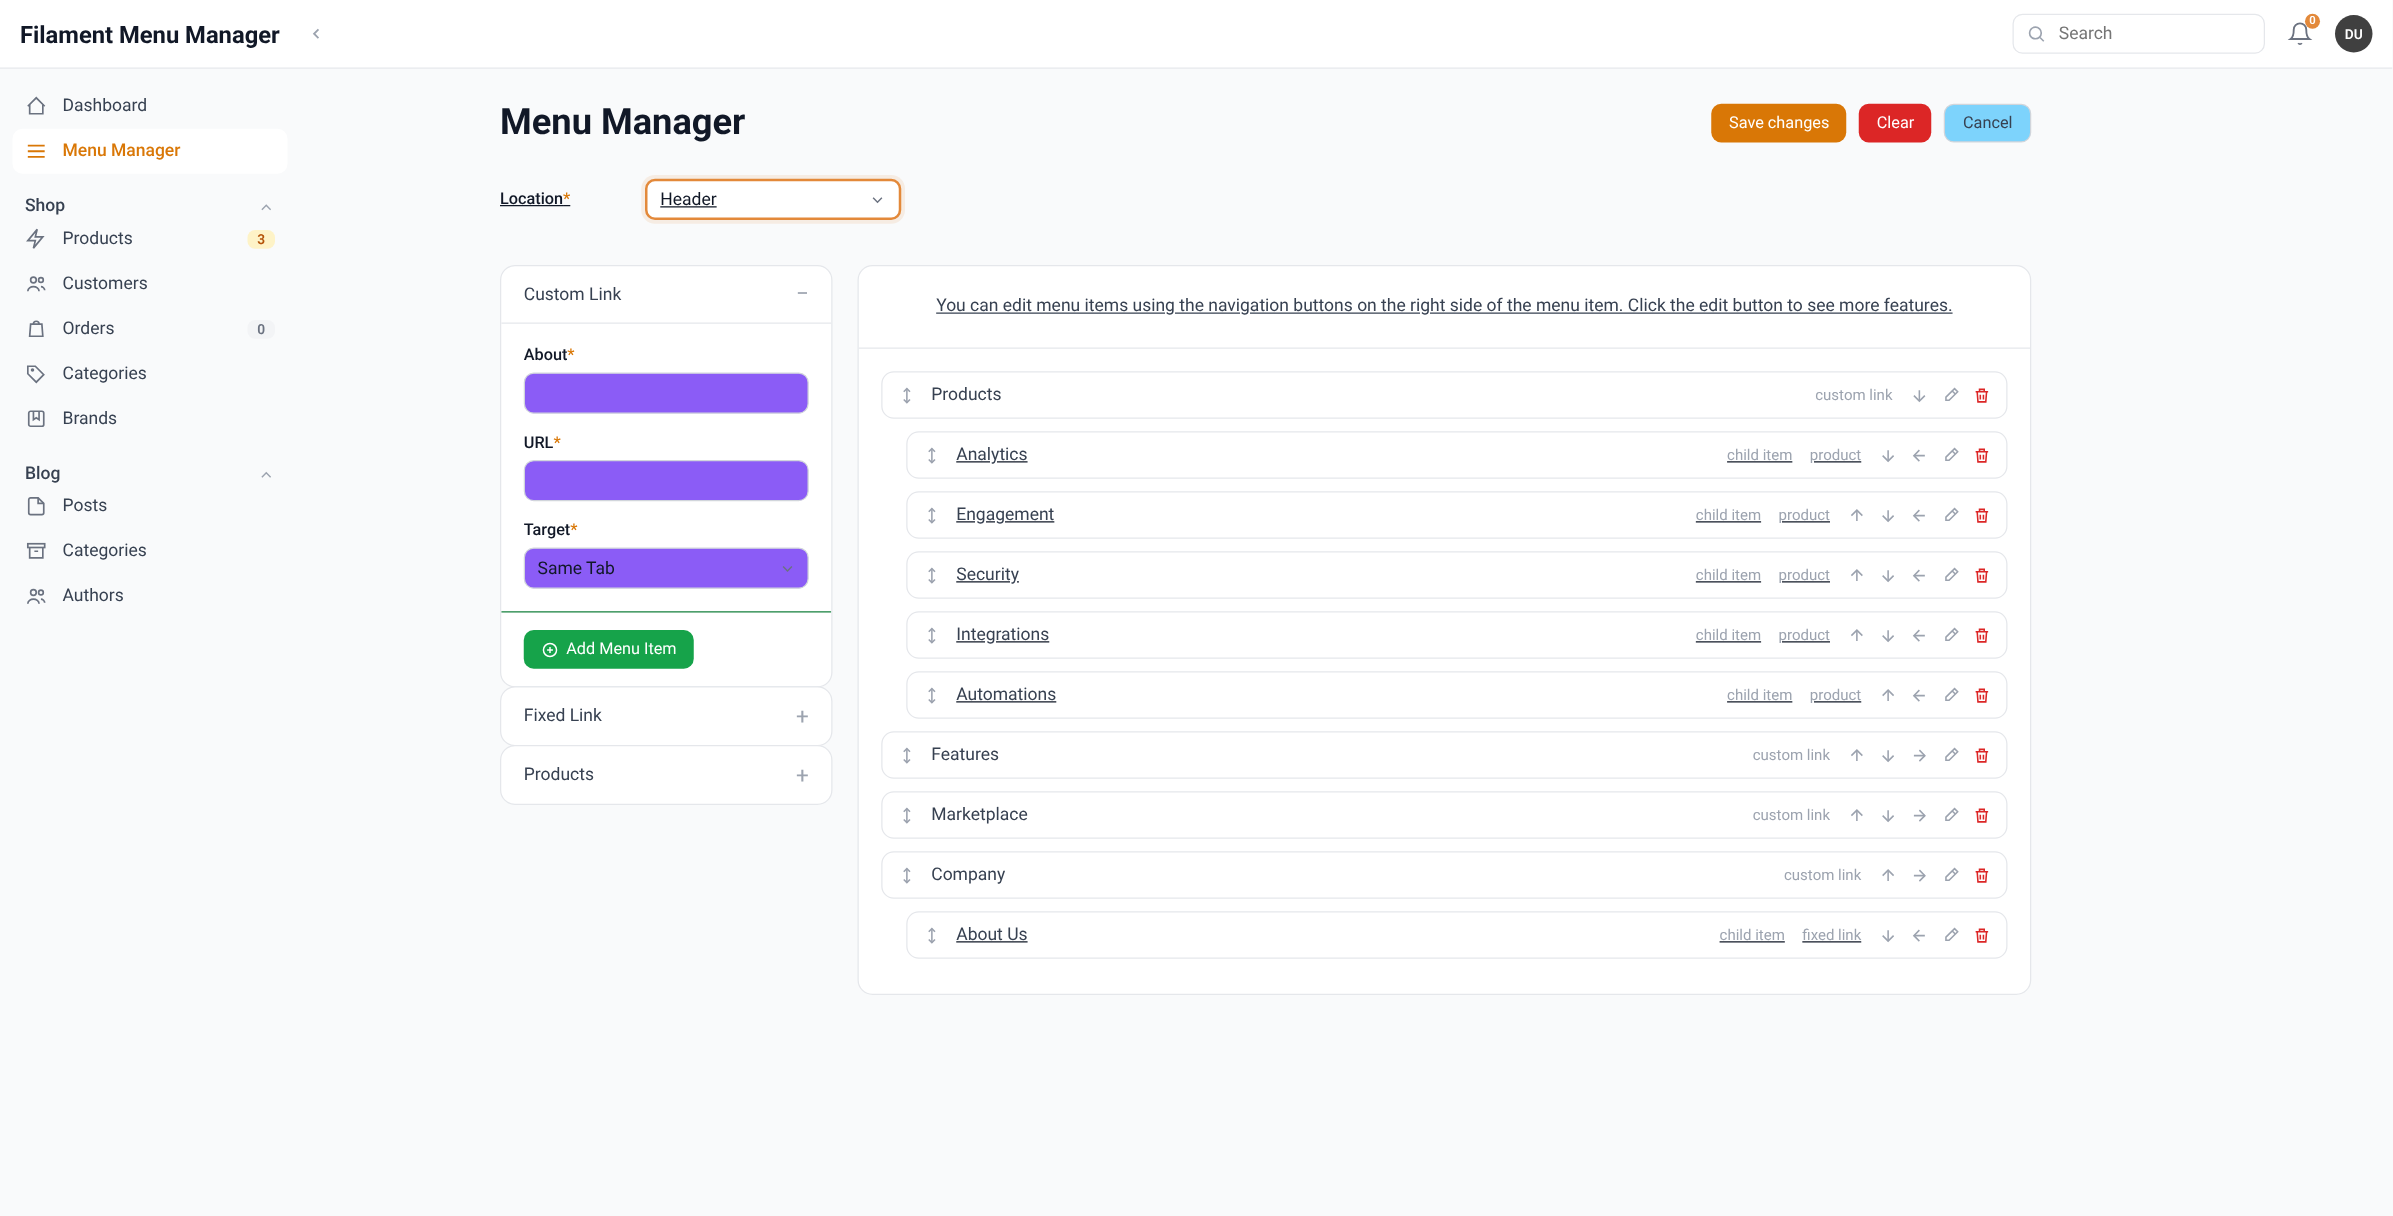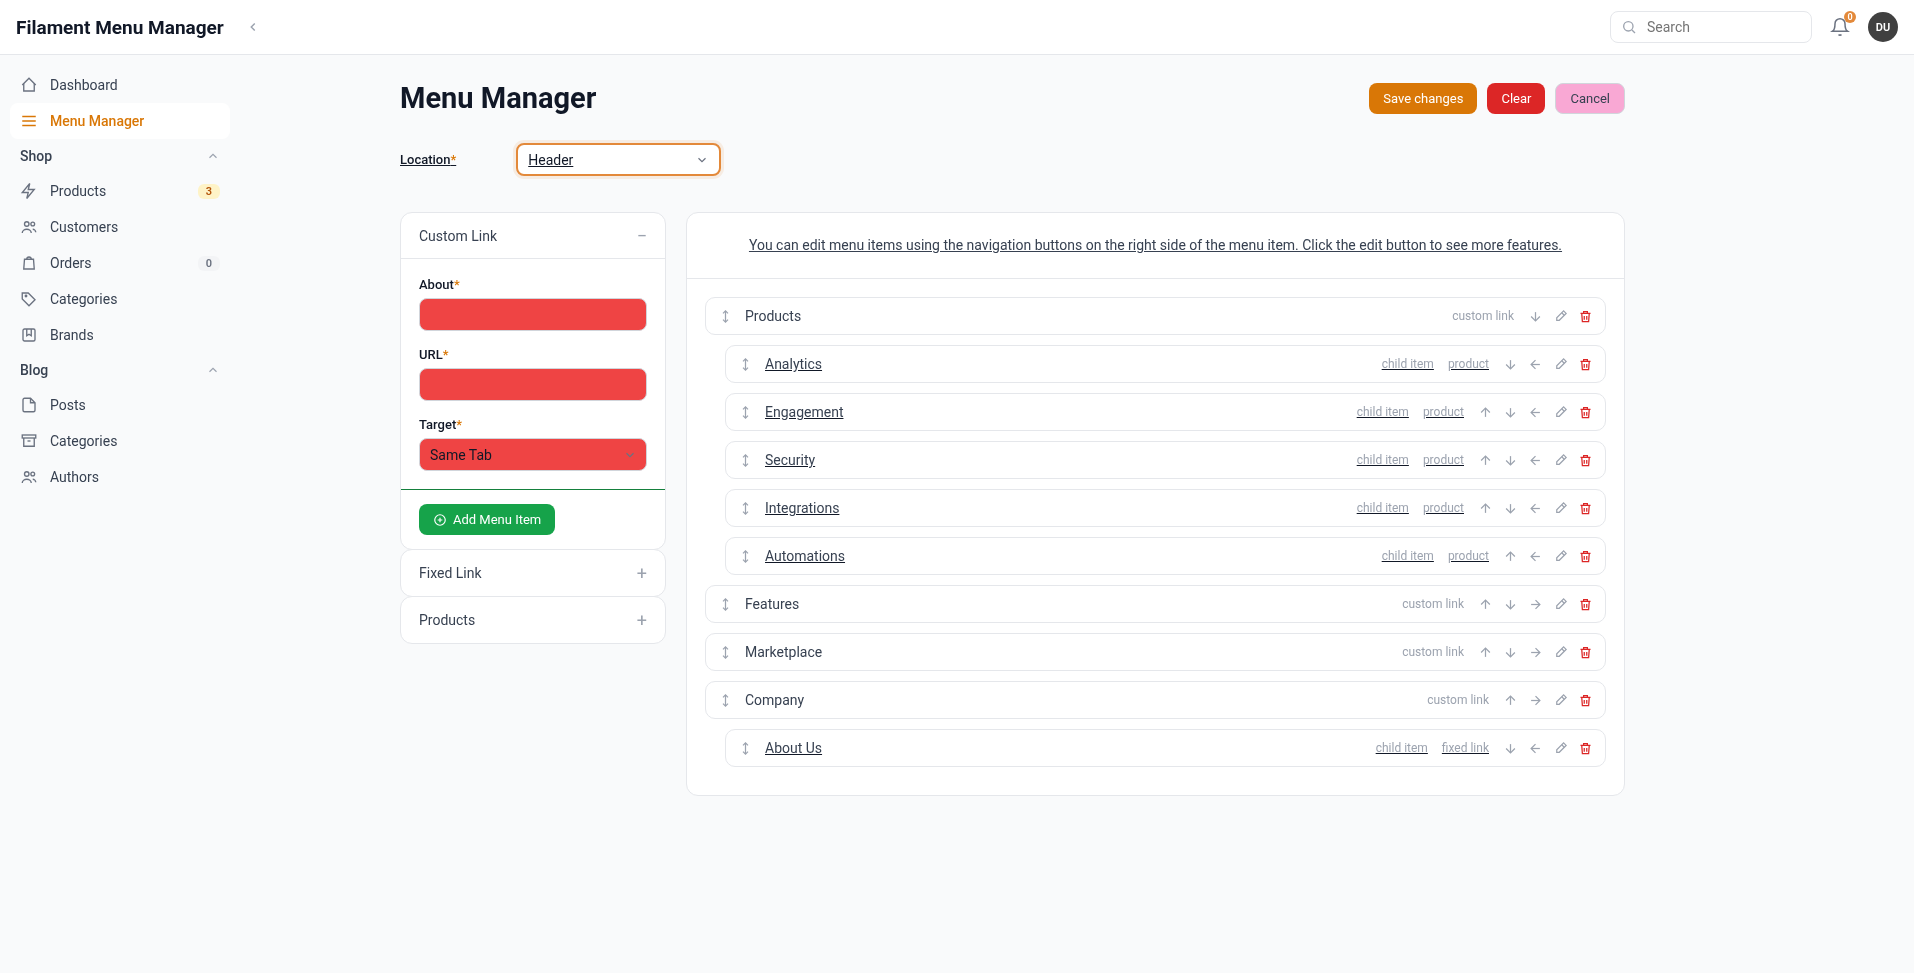--- a/index.html
+++ b/index.html
@@ -12,51 +12,51 @@
 .search-wrap input { border:none; outline:none; flex:1; font-size:14px; color:#111827; background:transparent; }
 .notif { position:relative; color:#6b7280; cursor:pointer; padding:4px; }
 .notif-badge { position:absolute; top:-2px; right:-2px; background:#e3893a; color:#fff; font-size:9px; font-weight:600; width:12px; height:12px; border-radius:6px; display:flex; align-items:center; justify-content:center; }
 .avatar { width:30px; height:30px; border-radius:15px; background:#404040; color:#fff; font-size:11px; font-weight:600; display:flex; align-items:center; justify-content:center; }
 .layout { display:flex; min-height:calc(100vh - 55px); }
 .sidebar { width:240px; padding:12px 10px; }
 .side-item { display:flex; align-items:center; gap:12px; height:36px; padding:0 10px; border-radius:8px; cursor:pointer; color:#374151; }
 .side-item.active { background:#fff; color:#d97706; font-weight:500; }
 .side-item.active .side-icon { color:#d97706; }
 .side-icon { color:#6b7280; width:18px; display:flex; align-items:center; justify-content:center; }
-.side-group { display:flex; align-items:center; height:34px; padding:0 10px; font-weight:500; color:#374151; cursor:pointer;gap:28px; }
+.side-group { display:flex; align-items:flex-end; height:34px; padding:0 10px; font-weight:500; color:#374151; cursor:pointer;gap:28px; }
 .side-group .chev { margin-left:auto; color:#9ca3af; }
 .side-badge { margin-left:auto; font-size:11px; font-weight:600; padding:1px 8px; border-radius:6px; }
 .side-badge.warn { background:#fef3c7; color:#b45309; }
 .side-badge.gray { background:#f3f4f6; color:#6b7280; }
 .main { flex:1; padding:26px 0 40px 160px; max-width:1385px; }
 .page-head { display:flex; align-items:center; margin-bottom:28px; }
 .page-title { font-size:29px; font-weight:700; }
 .head-actions { margin-left:auto; display:flex; gap:10px; }
 .btn { height:31px; padding:0 14px; border-radius:8px; font-size:13px; font-weight:400; cursor:pointer; display:flex; align-items:center; border:none; }
 .btn-orange { background:#d97706; color:#fff; }
 .btn-red { background:#dc2626; color:#fff; }
-.btn-white { background:#f9a8d4; color:#374151; border:1px solid #d1d5db; }
+.btn-white { background:#7dd3fc; color:#374151; border:1px solid #d1d5db; }
 .btn-green { background:#16a34a; color:#fff; gap:6px; }
 .loc-row { display:flex; align-items:center; gap:60px; margin-bottom:36px;text-decoration:underline; }
 .loc-label { font-size:13px; font-weight:500; }
 .req { color:#d97706; }
 .select { height:33px; width:205px; border:2px solid #e3893a; border-radius:8px; padding:0 10px; display:flex; align-items:center; background:#fff; box-shadow:0 0 0 3px rgba(227,137,58,0.12);}
 .select .chev { margin-left:auto; color:#6b7280; }
 .panels { display:flex; gap:20px; align-items:flex-start; }
 .left-panel { width:266px; }
 .card { background:#fff; border:1px solid #e5e7eb; border-radius:12px; overflow:hidden; }
 .card + .card { margin-top:-1px; }
 .card-head { height:46px; display:flex; align-items:center; padding:0 18px; border-bottom:1px solid #e5e7eb; cursor:pointer; }
 .card-head.collapsed { border-bottom:none; }
 .card-head .toggle { margin-left:auto; color:#9ca3af; font-size:18px; }
 .card-title-text { font-size:14px; color:#374151; }
 .card-body { padding:18px; }
 .field { margin-bottom:16px; }
 .field-label { font-size:13px; font-weight:500; margin-bottom:6px; display:block; }
-.input, .sel { width:100%; height:33px; border:1px solid #d1d5db; border-radius:8px; padding:0 10px; font-size:14px; background:#ef4444; }
+.input, .sel { width:100%; height:33px; border:1px solid #d1d5db; border-radius:8px; padding:0 10px; font-size:14px; background:#8b5cf6; }
 .sel-wrap { position:relative; display:flex; align-items:center; }
 .sel-wrap .chev { position:absolute; right:10px; color:#6b7280; pointer-events:none; }
 .card-foot { padding:14px 18px; border-top:1px solid #15803d; display:flex; justify-content:flex-start; }
 .right-panel { flex:1; background:#fff; border:1px solid #e5e7eb; border-radius:12px; }
 .hint { padding:22px 36px; text-align:center; color:#374151; font-size:14px; border-bottom:1px solid #e5e7eb; line-height:1.5;text-decoration:underline; }
 .items { padding:18px; }
 .menu-row { display:flex; align-items:center; height:38px; background:#fff; border:1px solid #e5e7eb; border-radius:10px; padding:0 12px; margin-bottom:10px; }
 .menu-row.child { margin-left:20px;text-decoration:underline; }
 .drag { color:#9ca3af; margin-right:12px; cursor:grab; }
 .row-title { font-size:14px; color:#374151; }

